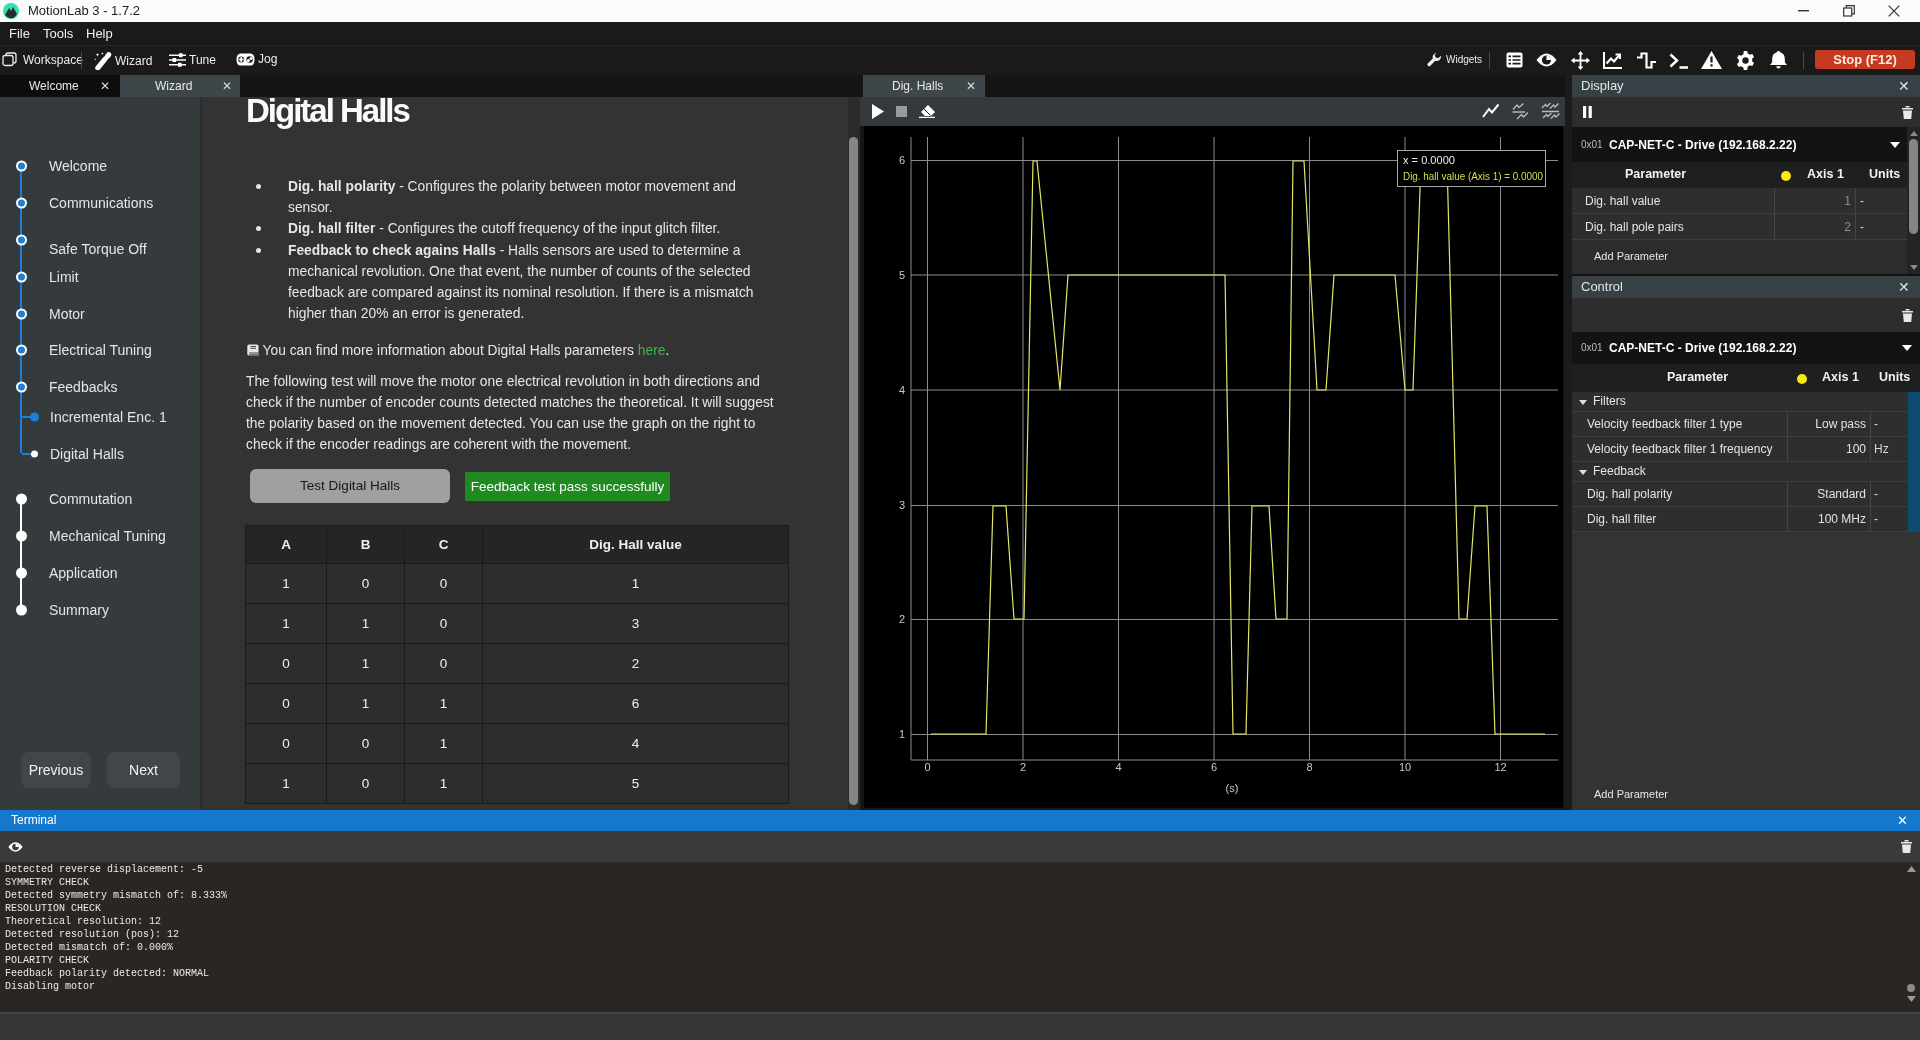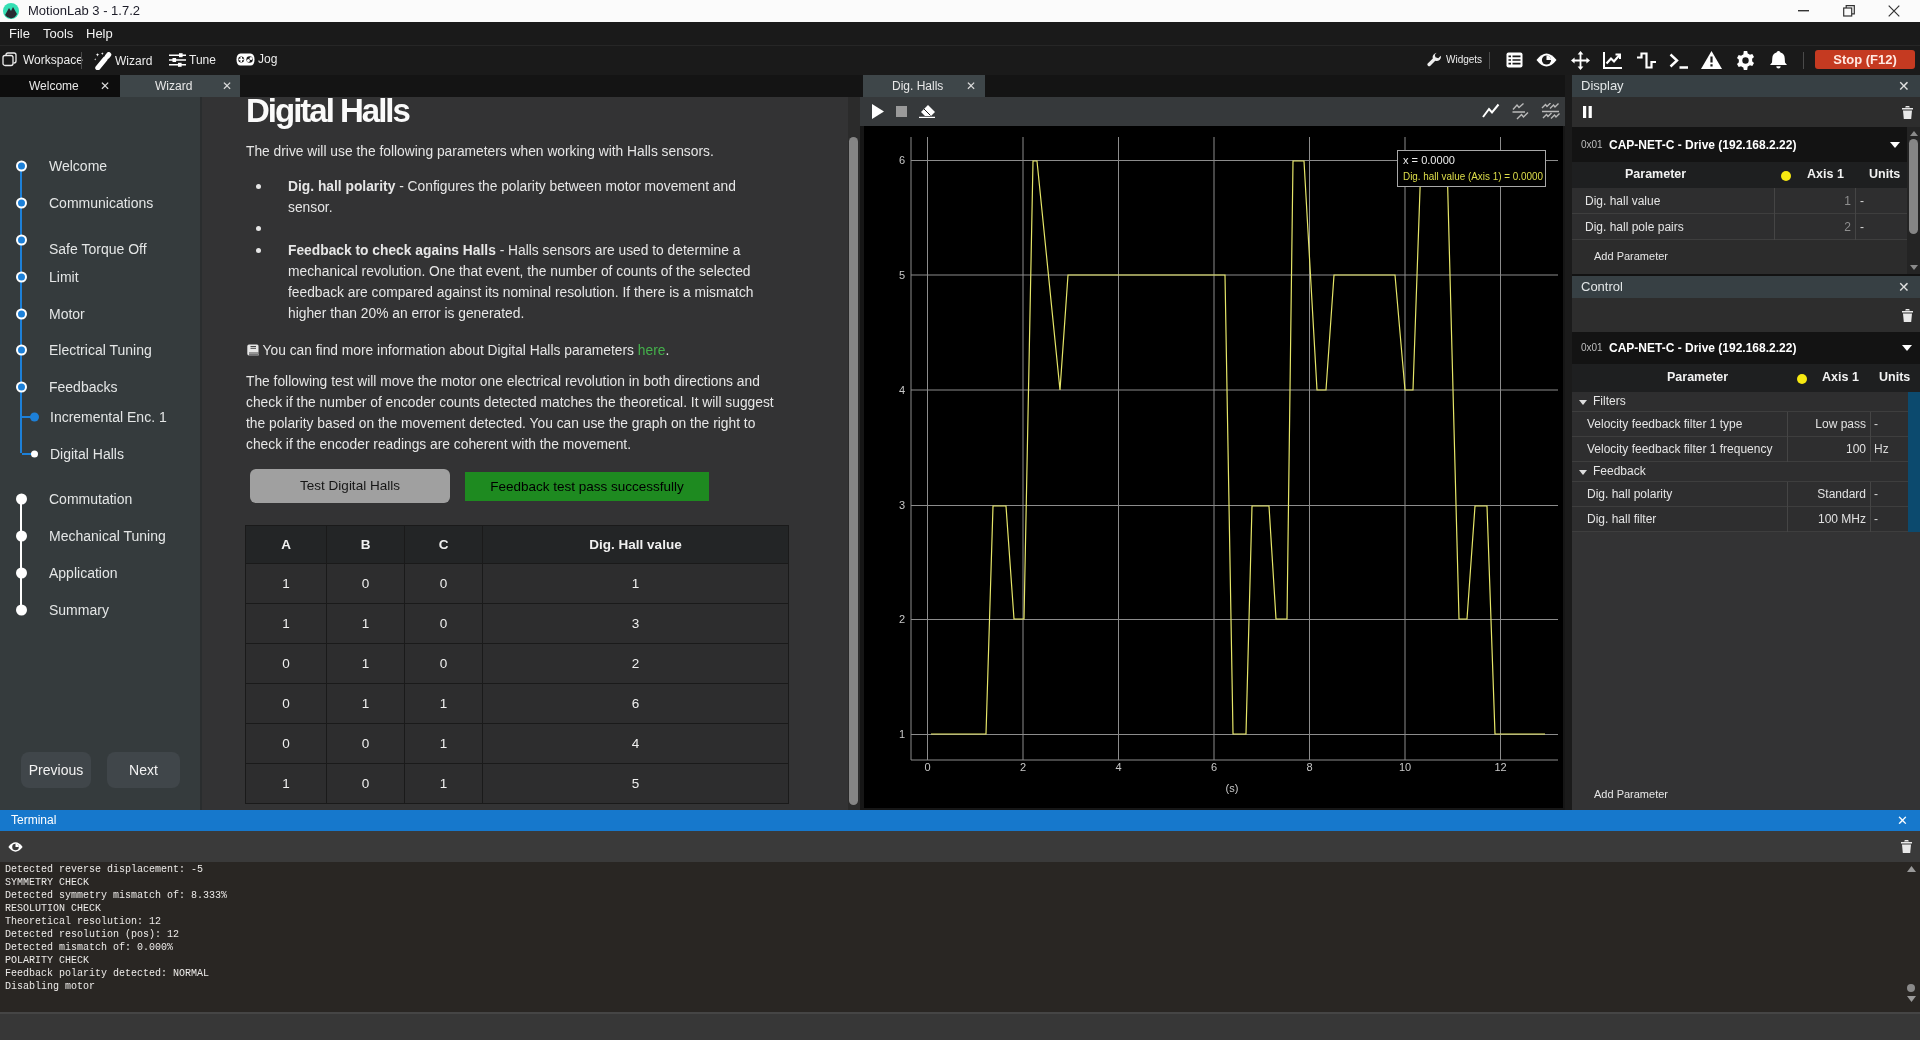--- a/index.html
+++ b/index.html
@@ -33,21 +33,21 @@
   .sdot { position:absolute; border-radius:50%; transform:translateY(-50%); }
   .btn { position:absolute; border-radius:8px; background:#40464a; color:#f2f2f2; font-size:14px; text-align:center; }
 
   
   #content { left:202px; top:97px; width:646px; height:713px; background:#333334; color:#e8e8e8; }
   #content h1 { position:absolute; left:44px; top:-5px; font-size:33px; font-weight:600; color:#fafafa; letter-spacing:-2px; }
   .para { position:absolute; font-size:13.8px; line-height:21px; color:#e6e6e6; }
   .blt { position:absolute; width:5px; height:5px; border-radius:50%; background:#e6e6e6; }
   .glink { color:#44b14b; }
   .testbtn { position:absolute; left:48px; top:372px; width:200px; height:34px; background:#a0a0a0; border-radius:6px; color:#161616; font-size:13.5px; text-align:center; line-height:34px; }
-  .greenlbl { position:absolute; left:263px; top:375px; width:244px; height:29px; background:#1e8a20; color:#000000; font-size:13.5px; text-align:center; line-height:29px; }
+  .greenlbl { position:absolute; left:263px; top:375px; width:205px; height:29px; background:#1e8a20; color:#ffffff; font-size:13.5px; text-align:center; line-height:29px; }
 
   table.halls { position:absolute; left:43px; top:428px; border-collapse:collapse; font-size:13.5px; color:#f0f0f0; }
   table.halls th { background:#232526; font-weight:700; border:1px solid #1a1a1a; height:38px; }
   table.halls td { background:#2d2d2e; border:1px solid #1a1a1a; height:40px; text-align:center; }
 
   
   .sbthumb { position:absolute; background:#858585; border-radius:5px; }
 
   
   #chartpanel { left:860px; top:75px; width:705px; height:735px; background:#161616; }
@@ -237,24 +237,24 @@
       <div class="step" style="top:476px">Application</div>
     <div class="ring todo" style="top:513px"></div>
       <div class="step" style="top:513px">Summary</div>
     <div class="btn" style="left:21px;top:655px;width:70px;height:36px;line-height:36px">Previous</div>
     <div class="btn" style="left:107px;top:655px;width:73px;height:36px;line-height:36px">Next</div>
     <div class="abs" style="left:200px;top:0;width:2px;height:713px;background:#2a2d2e"></div>
   </div>
 
   <div class="abs" id="content">
     <h1>Digital Halls</h1>
-    <div class="para" style="left:44px;top:44px">The drive will use the following parameters when working with Halls sensors.</div>
     <div class="blt" style="left:54px;top:87px"></div>
     <div class="para" style="left:86px;top:79px;width:480px"><b>Dig. hall polarity</b> - Configures the polarity between motor movement and<br>sensor.</div>
     <div class="blt" style="left:54px;top:129px"></div>
+    <div class="para" style="left:86px;top:121px;width:500px"><b>Dig. hall filter</b> - Configures the cutoff frequency of the input glitch filter.</div>
     <div class="blt" style="left:54px;top:151px"></div>
     <div class="para" style="left:86px;top:143px;width:500px"><b>Feedback to check agains Halls</b> - Halls sensors are used to determine a<br>mechanical revolution. One that event, the number of counts of the selected<br>feedback are compared against its nominal resolution. If there is a mismatch<br>higher than 20% an error is generated.</div>
     <div class="para" style="left:44px;top:243px"><svg width="13" height="12" viewBox="0 0 13 12" style="vertical-align:-1px">
           <path d="M2.5 0.5 H11 a1.5 1.5 0 0 1 1.5 1.5 V11.5 H3 a1.7 1.7 0 0 1 -1.7 -1.7 V2.2 A1.7 1.7 0 0 1 3 0.5 Z" fill="#e6e6e6"></path>
           <path d="M3 9 H12.5 M3 10.8 H12" stroke="#333334" stroke-width="0.9" fill="none"></path>
           <path d="M4.5 2.5 H10 M4.5 4.3 H10" stroke="#333334" stroke-width="0.9" fill="none"></path>
         </svg> You can find more information about Digital Halls parameters <span class="glink">here</span>.</div>
     <div class="para" style="left:44px;top:274px;width:545px">The following test will move the motor one electrical revolution in both directions and<br>check if the number of encoder counts detected matches the theoretical. It will suggest<br>the polarity based on the movement detected. You can use the graph on the right to<br>check if the encoder readings are coherent with the movement.</div>
     <div class="testbtn">Test Digital Halls</div>
     <div class="greenlbl">Feedback test pass successfully</div>

